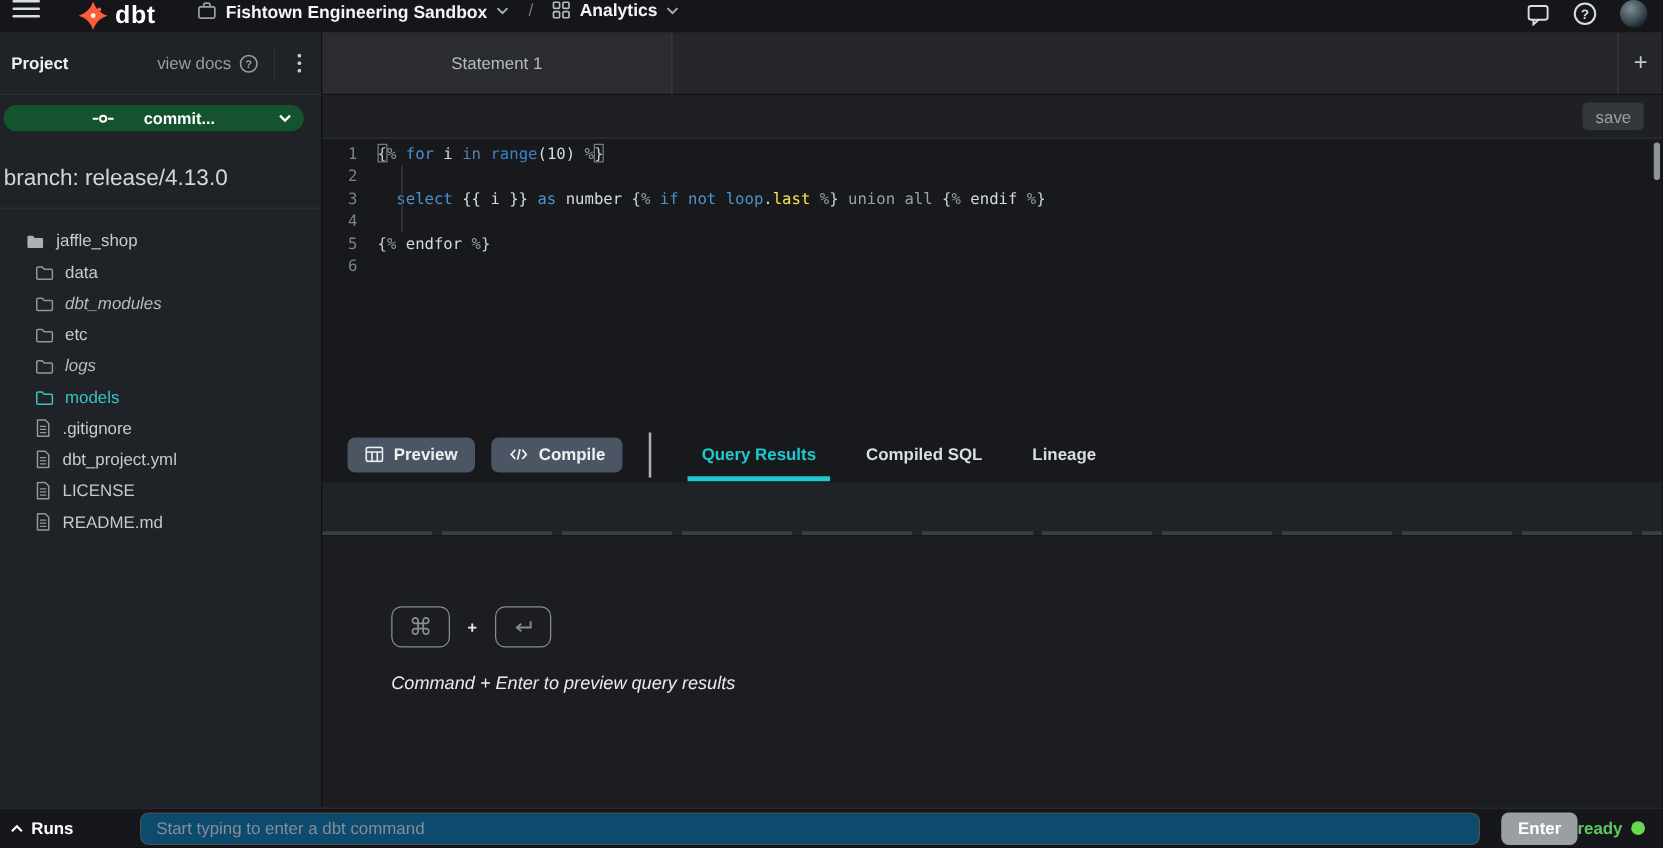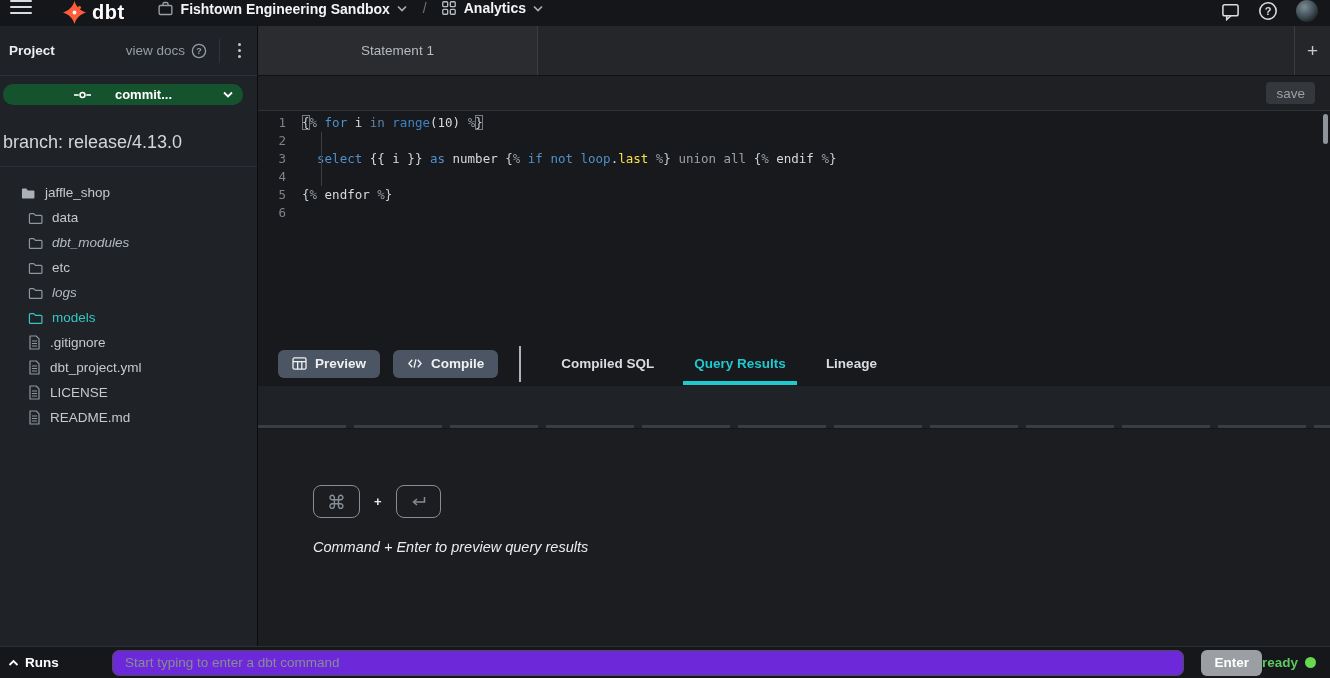--- a/index.html
+++ b/index.html
@@ -87,21 +87,21 @@
   .keys-row { display:flex; align-items:center; gap:14px; }
   .key { width:47px; height:33px; border:1.5px solid #878d94; border-radius:8px; display:flex; align-items:center; justify-content:center; }
   .key.enter { width:45px; }
   .cmd-glyph { font-family:"DejaVu Sans", sans-serif; font-size:19px; color:#878d94; }
   .keys-plus { font-size:13px; font-weight:700; color:#e8eaec; }
   .empty-caption { margin-top:21px; font-style:italic; font-size:14.5px; color:#e9ebed; }
   
   .bottombar { height:32px; flex:none; background:#15171b; border-top:1px solid #2a2e33; display:flex; align-items:center; }
   .runs-group { width:112px; flex:none; display:flex; align-items:center; gap:6px; padding-left:8px; cursor:pointer; }
   .runs-label { font-size:13.5px; font-weight:700; color:#fff; }
-  .cmd-input { flex:1; height:26px; background:#6d28d9; border:1px solid #4a4f55; border-radius:7px;
+  .cmd-input { flex:1; height:26px; background:#0c4a6e; border:1px solid #4a4f55; border-radius:7px;
     color:#d6dadd; font-size:13.5px; font-family:inherit; padding:0 12px; outline:none; }
   .cmd-input::placeholder { color:#868d94; }
   .enter-btn { margin-left:17px; height:26px; padding:0 13px; background:#9b9fa3; border:none; border-radius:6px;
     color:#fff; font-size:13.5px; font-weight:700; font-family:inherit; cursor:pointer; }
   .status { margin-left:auto; margin-right:14px; display:flex; align-items:center; gap:7px; }
   .status-label { font-size:13.5px; font-weight:700; color:#5ec75e; }
   .status-dot { width:11px; height:11px; border-radius:50%; background:#67d94f; }
 </style>
 </head>
 <body>
@@ -318,22 +318,22 @@
         <button class="tool-btn">
           <svg width="16" height="13" viewBox="0 0 16 14" fill="none" stroke="#eef0f2" stroke-width="1.5">
             <path d="M5 3 L1.5 7 L5 11"></path>
               <path d="M11 3 L14.5 7 L11 11"></path>
               <path d="M9 2.5 L7 11.5"></path>
           </svg>
           <span>Compile</span>
         </button>
         <div class="res-divider"></div>
         <div class="res-tabs" id="results-tabs">
+            <div class="rtab active">Query Results</div>
             <div class="rtab">Compiled SQL</div>
-            <div class="rtab active">Query Results</div>
             <div class="rtab">Lineage</div>
           </div>
       </div>
       <div class="res-headerstrip">
           <div class="ticks"></div>
         </div>
       <div class="res-empty">
         <div class="keys-row">
           <div class="key">
             <span class="cmd-glyph">⌘</span>

